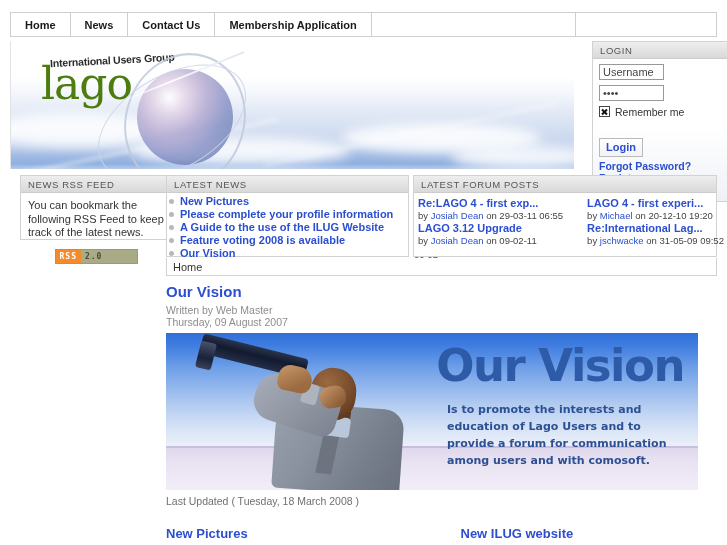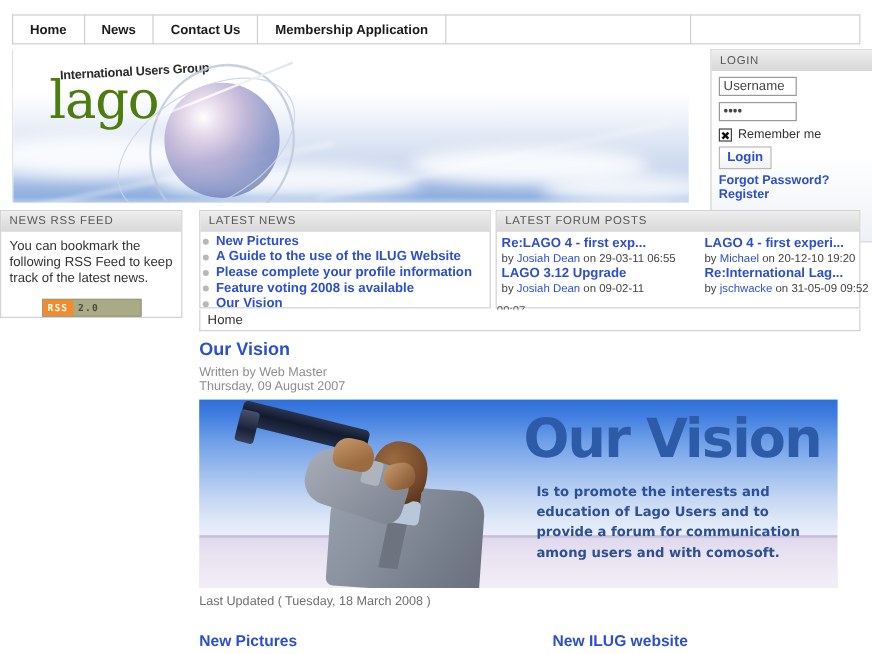--- a/index.html
+++ b/index.html
@@ -193,22 +193,22 @@
     padding: 0 3px;
     box-sizing: border-box;
     display: block;
     margin-bottom: 5px;
     line-height: 14px;
     white-space: nowrap;
     overflow: hidden;
   }
   .login-row {
     display: flex;
-    align-items: flex-end;
-    margin-bottom: 4px;
+    align-items: flex-start;
+    margin-bottom: 20px;
     margin-top: 1px;
   }
   .chk {
     width: 11px; height: 11px;
     border: 1px solid #444444;
     background: #ffffff;
     position: relative;
     margin-right: 5px;
     box-sizing: border-box;
   }
@@ -242,21 +242,21 @@
     text-decoration: none;
   }
 
   
   .module {
     position: absolute;
     border: 1px solid #d2d2d2;
     background: #ffffff;
     box-sizing: border-box;
   }
-  #mod-rss   { left: 0;  top: 175px; width: 152px; height: 90px; }
+  #mod-rss   { left: 20px;  top: 175px; width: 152px; height: 65px; }
   #mod-news  { left: 166px; top: 175px; width: 243px; height: 82px; }
   #mod-forum { left: 413px; top: 175px; width: 304px; height: 82px; }
 
   .module-body { padding: 6px 7px; }
   .rss-text {
     font-size: 11px;
     color: #333333;
     line-height: 13.5px;
   }
   .rss-badge {
@@ -580,25 +580,25 @@
 
   <div class="module" id="mod-news">
     <div class="module-head">LATEST NEWS</div>
     <ul class="news-list">
       <li>
         <span class="bullet"></span>
         <a class="news-link" href="#">New Pictures</a>
       </li>
       <li>
         <span class="bullet"></span>
-        <a class="news-link" href="#">A Guide to the use of the ILUG Website</a>
+        <a class="news-link" href="#">Please complete your profile information</a>
       </li>
       <li>
         <span class="bullet"></span>
-        <a class="news-link" href="#">Please complete your profile information</a>
+        <a class="news-link" href="#">A Guide to the use of the ILUG Website</a>
       </li>
       <li>
         <span class="bullet"></span>
         <a class="news-link" href="#">Feature voting 2008 is available</a>
       </li>
       <li>
         <span class="bullet"></span>
         <a class="news-link" href="#">Our Vision</a>
       </li>
     </ul>

